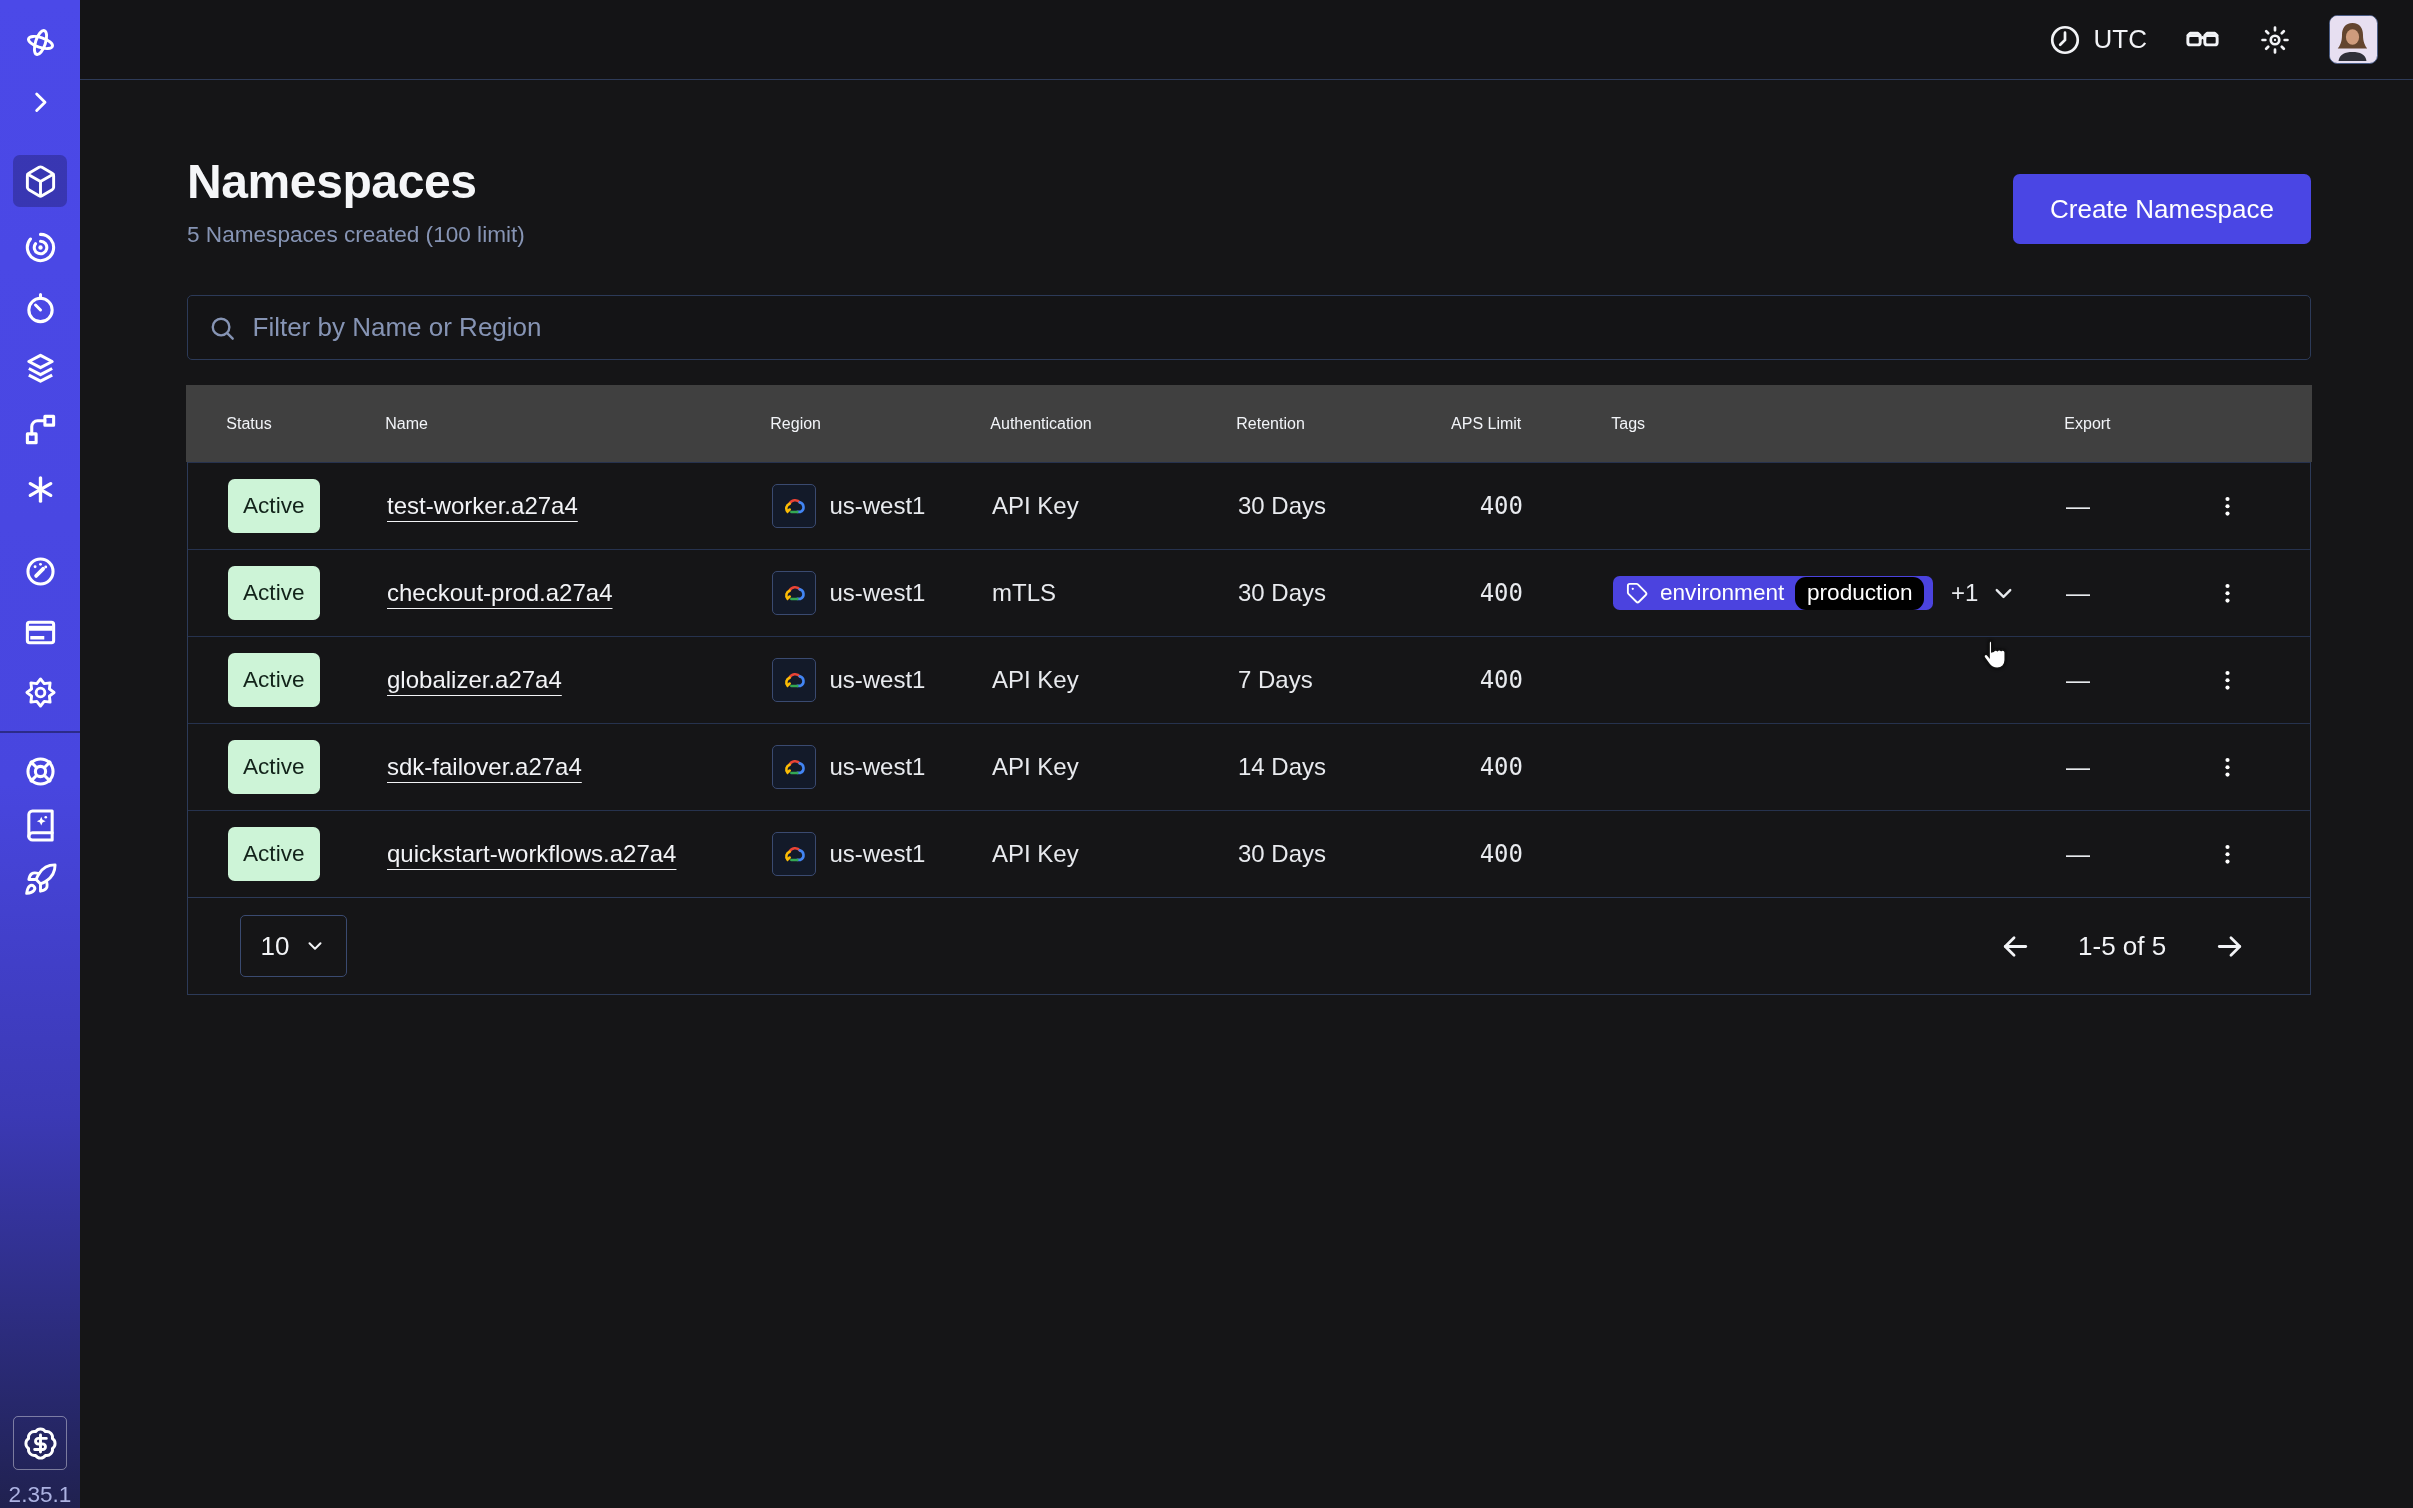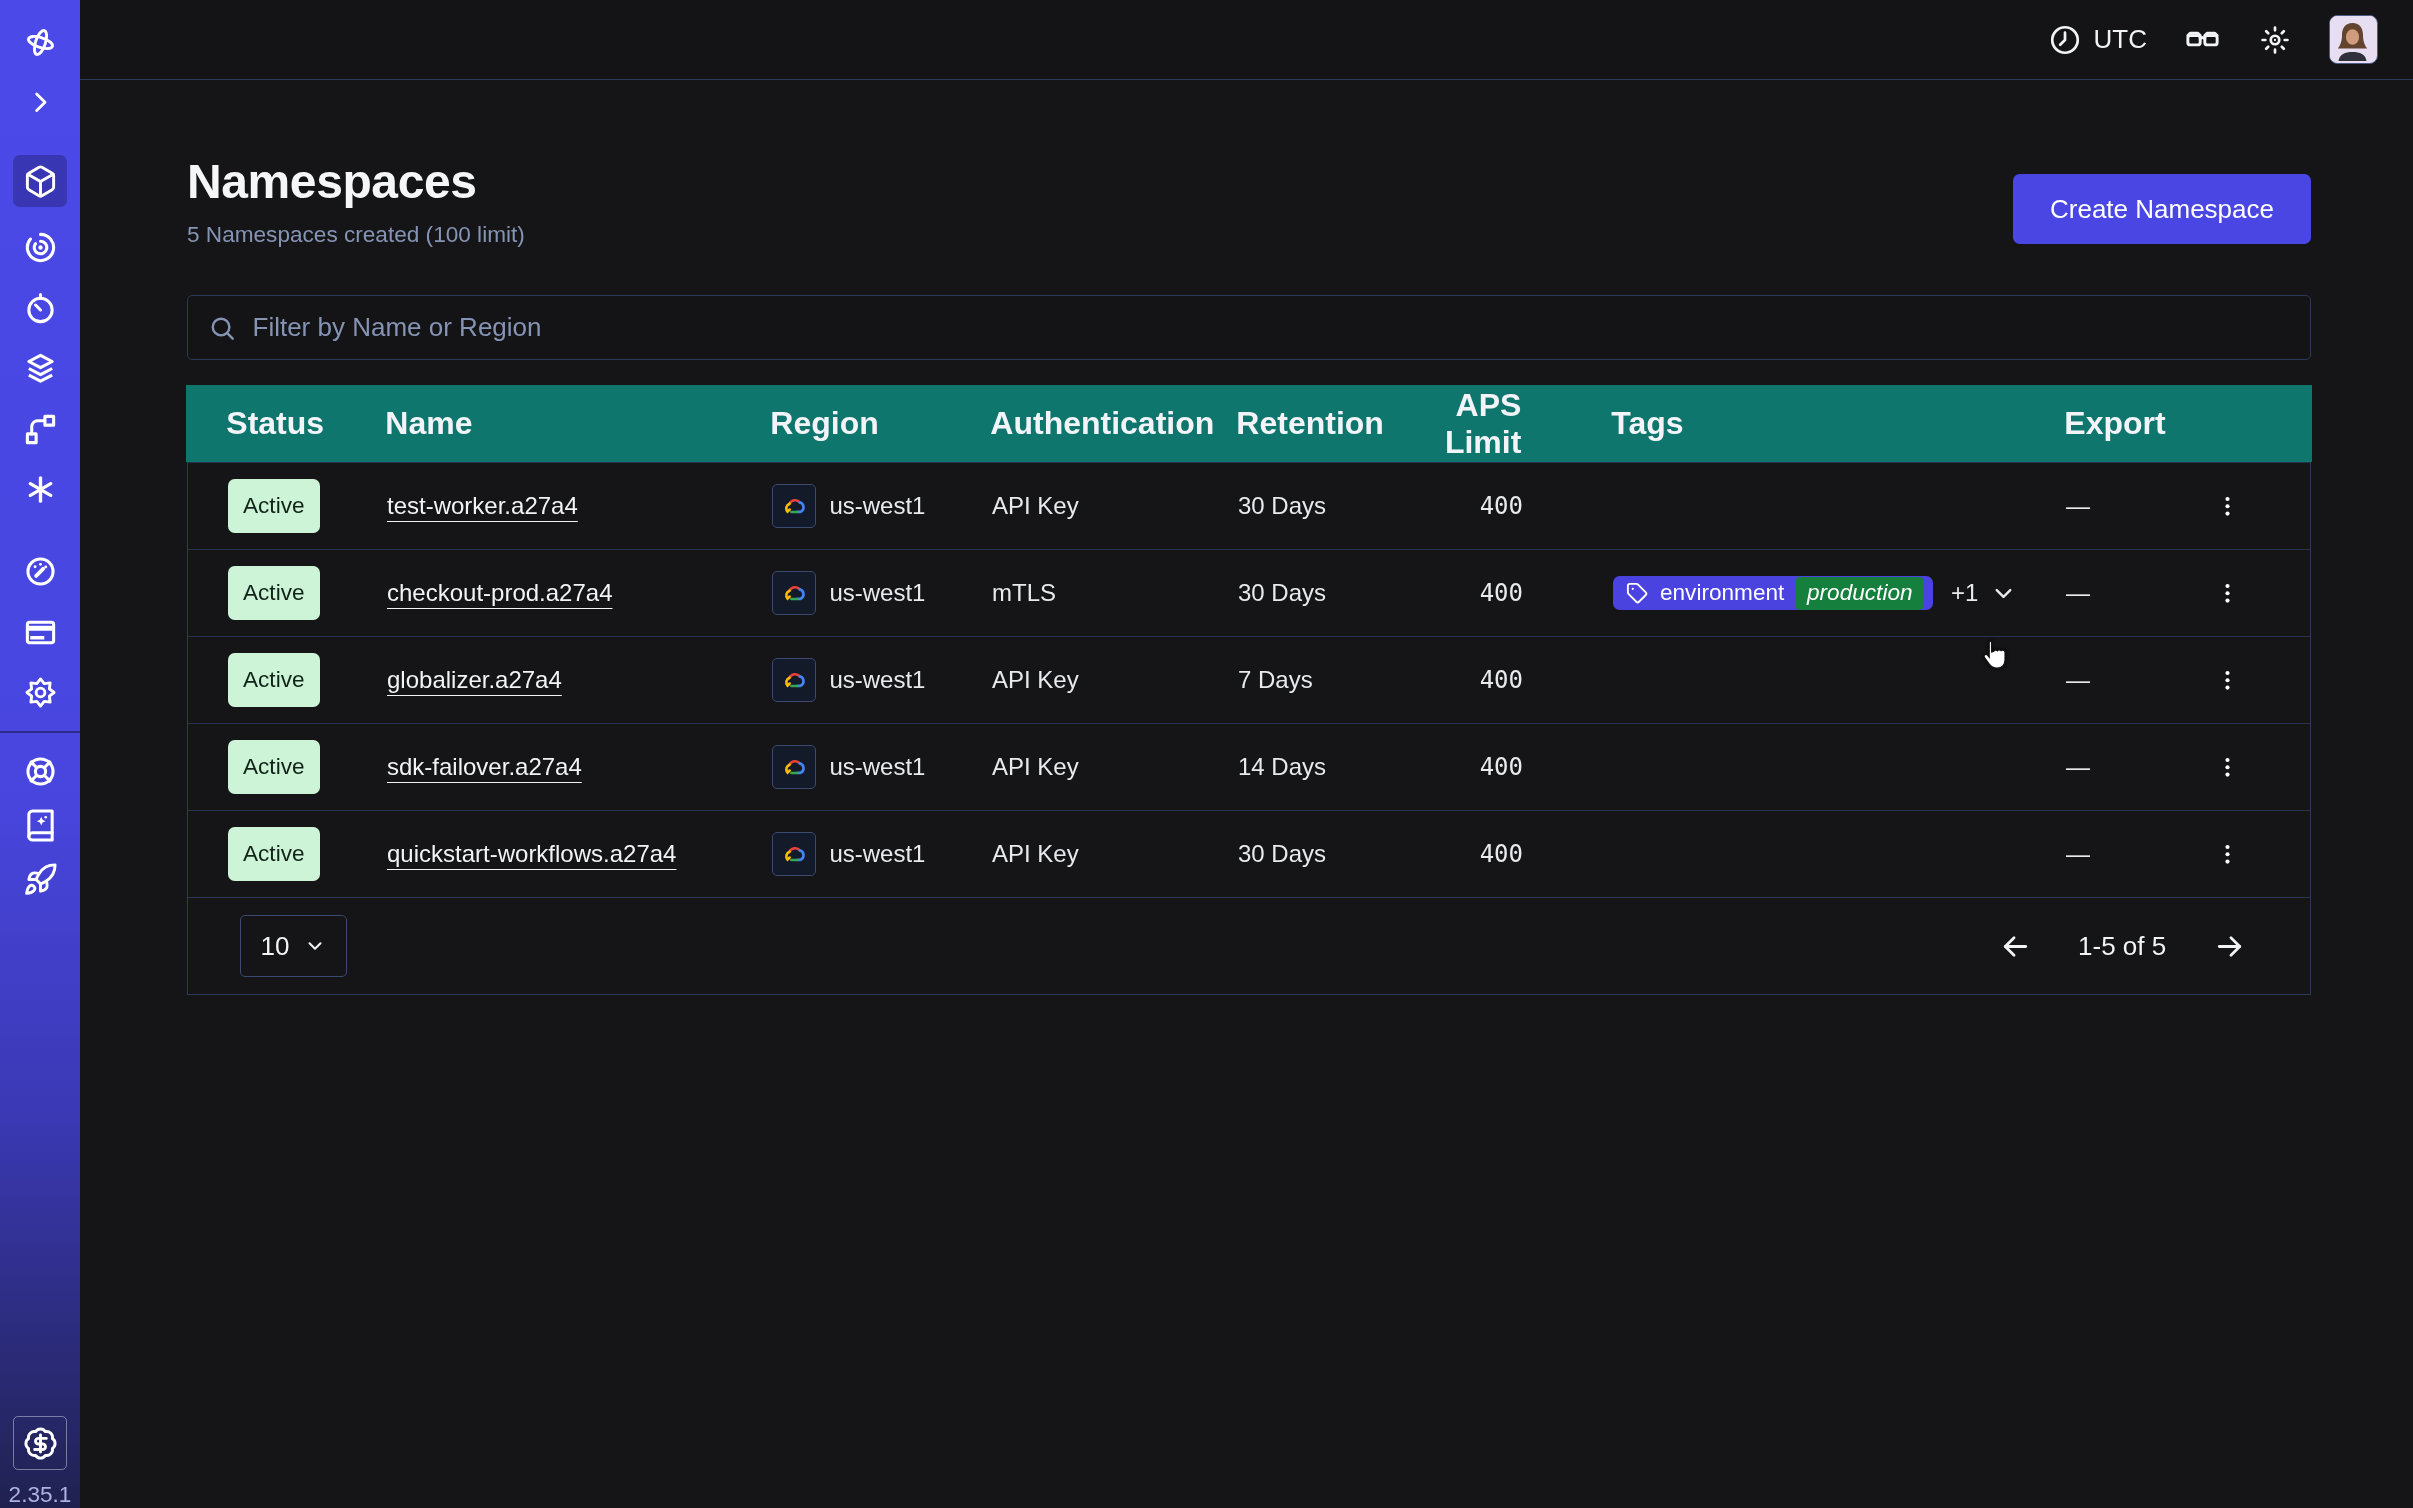--- a/index.html
+++ b/index.html
@@ -37,34 +37,34 @@
   .search-wrap { margin-top:47px; height:65px; border:1.7px solid #2C3A58; border-radius:5px;
     display:flex; align-items:center; gap:16px; padding:0 20px; background:#141416; }
   .search-wrap input { flex:1; background:transparent; border:none; outline:none; color:#DDE2EA;
     font-size:26px; font-family:inherit; }
   .search-wrap input::placeholder { color:#8694B4; }
   .muted-icon { color:#8694B4; }
 
   
   .table { margin-top:25px; border:1.7px solid #2C3A58; border-top:none; }
   .tgrid { display:grid; grid-template-columns:159px 385px 220px 246px 191px 184px 453px 1fr; align-items:center; }
-  .thead { background:#0f766e; height:77px; color:#F2F4F8; font-size:32px; font-weight:700; margin:0px -1.7px 0 -1.7px; }
+  .thead { background:#404040; height:77px; color:#F2F4F8; font-size:16px; font-weight:400; margin:0px -1.7px 0 -1.7px; }
   .thead > div { padding-left:40px; }
   .thead .num, .cell.num { text-align:right; padding-right:50px; padding-left:0; }
   .trow { height:87px; font-size:24px; color:#E8EAEE; border-top:1.7px solid #26324E; }
   .trow:first-of-type { border-top:none; }
   .cell { padding-left:40px; display:flex; align-items:center; }
   .badge { background:#CDF4D7; color:#12231A; font-size:22.6px; padding:14px 15px; border-radius:6.7px; font-weight:500; }
   .name-link { color:#F2F3F6; text-decoration:underline; text-underline-offset:6.7px; text-decoration-thickness:1.3px; cursor:pointer; }
   .region-box { width:44px; height:44px; border:1.7px solid #3A4A70; border-radius:5px; background:#131A29;
     display:flex; align-items:center; justify-content:center; margin-right:13.4px; flex:none; }
   .mono { font-family:"DejaVu Sans Mono","Liberation Mono",monospace; }
   .tag-pill { background:#4B43DF; border-radius:6.7px; height:34px; display:inline-flex; align-items:center;
     gap:11px; padding:0 8.4px 0 13.4px; color:#fff; font-size:22.6px; cursor:pointer; }
-  .tag-val { background:#15803d; border-radius:5px; padding:3.4px 11.7px;font-style:italic; }
+  .tag-val { background:#000000; border-radius:11px; padding:3.4px 11.7px; }
   .plus-more { margin-left:18.4px; font-size:24px; }
   .tag-chevron { margin-left:11.7px; color:#E8EAEE; }
   .export-cell { justify-content:space-between; padding-right:65px; }
   .kebab { background:none; border:none; color:#FFF; cursor:pointer; padding:5px; }
 
   .tfoot { height:97px; border-top:1.7px solid #2C3A58; display:flex; align-items:center;
     justify-content:space-between; padding:0 60px 0 52px; }
   .page-size { width:107px; height:62px; border:1.7px solid #3A4A70; border-radius:5px; background:transparent;
     color:#F2F3F6; font-size:26px; display:flex; align-items:center; justify-content:center; gap:15px; cursor:pointer; }
   .pager { display:flex; align-items:center; gap:42px; }

